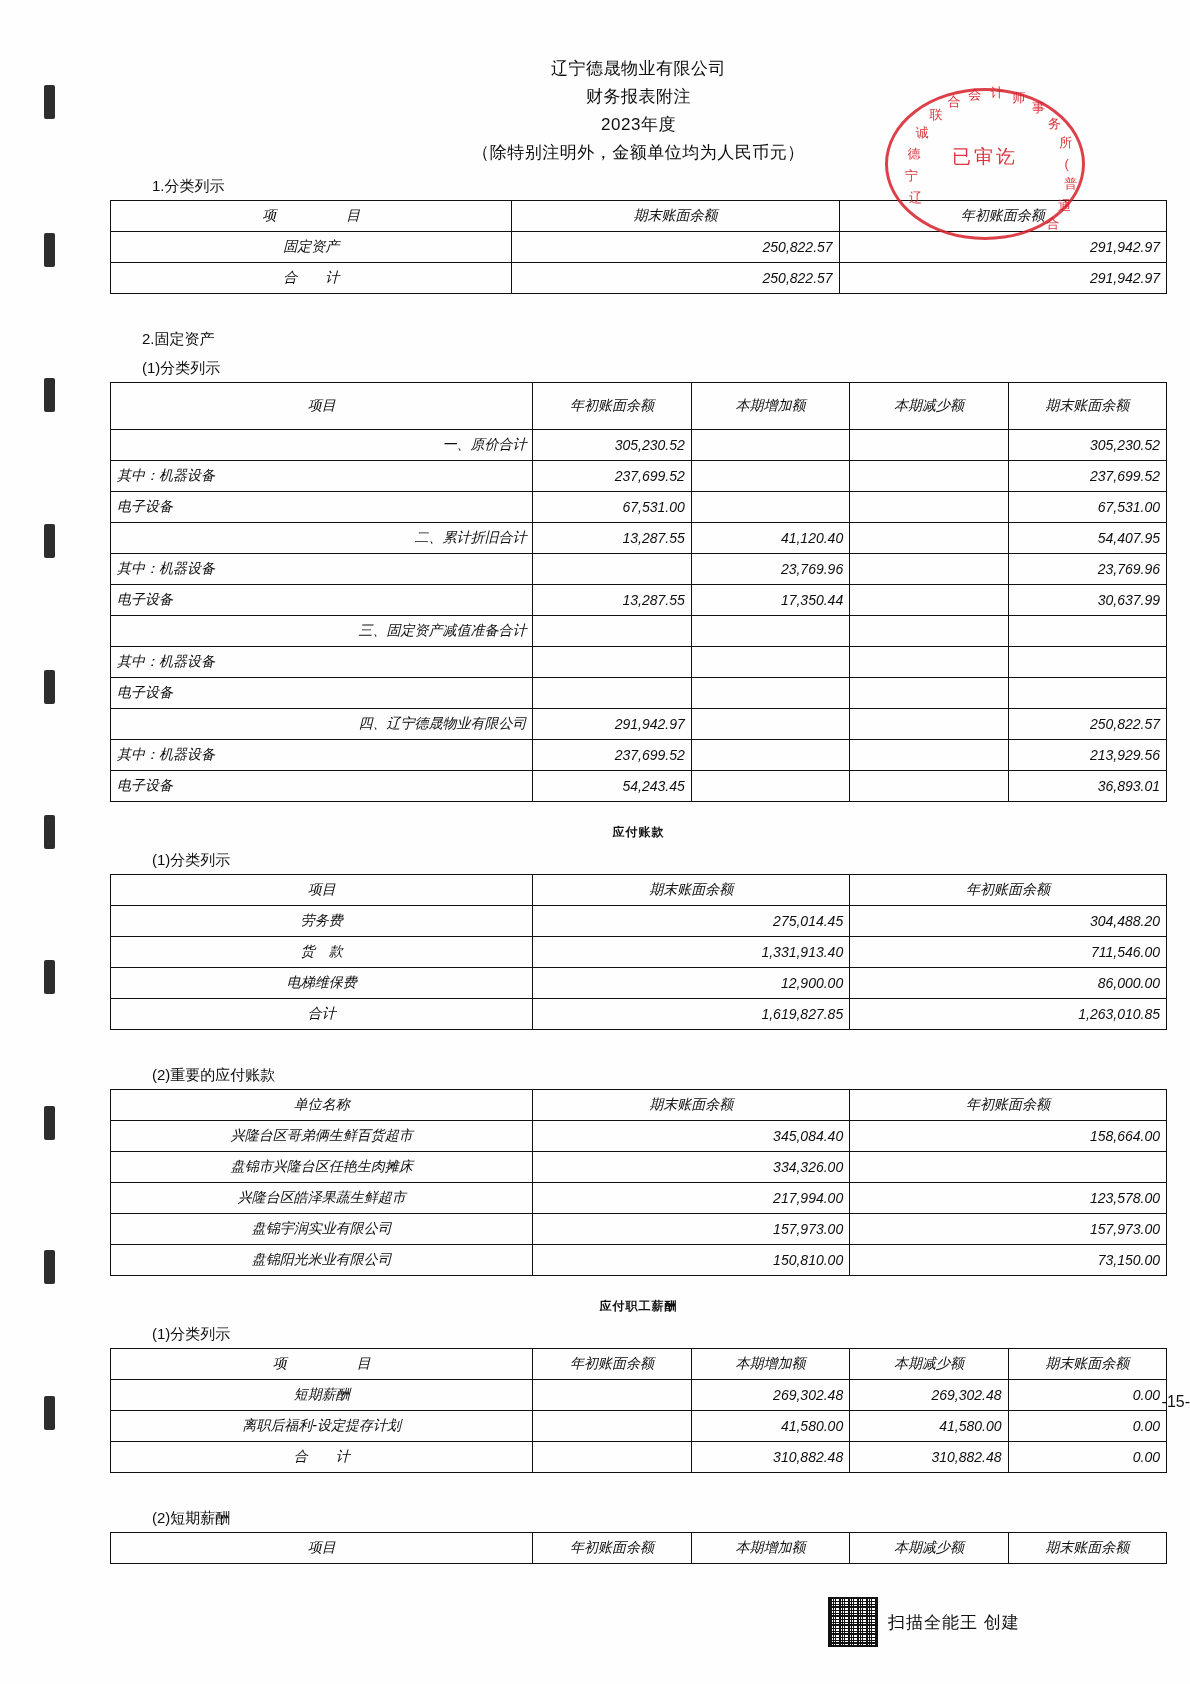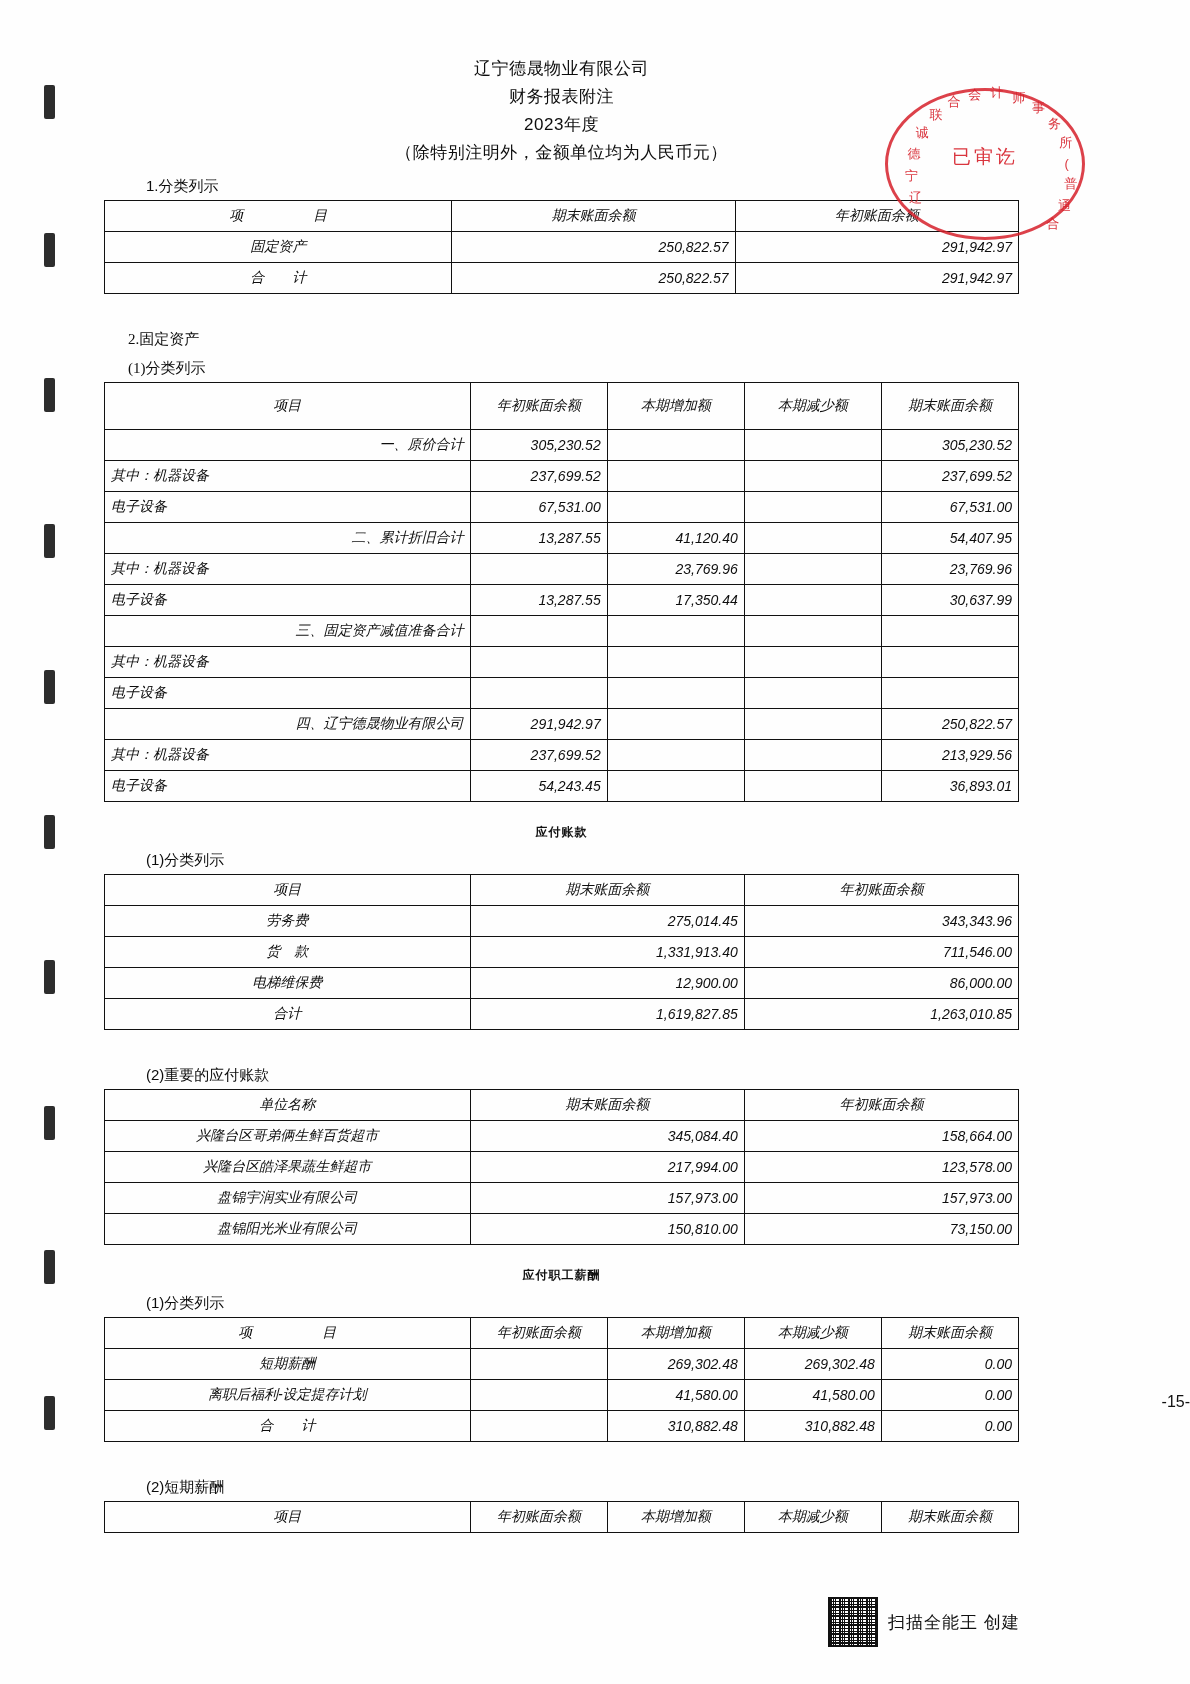--- a/index.html
+++ b/index.html
@@ -24,38 +24,38 @@
     position: absolute;
     left: 44px;
     width: 11px;
     height: 34px;
     background: #1b1b1b;
     border-radius: 2px;
     opacity: .92;
   }
   .content {
     position: absolute;
-    left: 104px;
+    left: 110px;
     top: 55px;
-    width: 915px;
+    width: 1057px;
   }
   .doc-title {
     text-align: center;
     font-size: 17px;
     line-height: 28px;
     letter-spacing: .5px;
     color: #0d0d0d;
   }
   .doc-title div { white-space: nowrap; }
   .sec-label {
     font-size: 15px;
     margin: 10px 0 4px 42px;
     color: #0d0d0d;
   }
-  .sec-label.indent2 { margin-left: 24px; font-family: Liberation Serif, serif; }
+  .sec-label.indent2 { margin-left: 32px; }
   .center-head {
     text-align: center;
     font-size: 12px;
     font-weight: bold;
     margin: 22px 0 10px 0;
     letter-spacing: 1px;
   }
   table.fin {
     border-collapse: collapse;
     width: 100%;
@@ -325,21 +325,21 @@
         </colgroup>
       <tbody>
           <tr>
         <th class="c">项目</th>
         <th class="c">期末账面余额</th>
         <th class="c">年初账面余额</th>
       </tr>
       <tr>
         <td class="c">劳务费</td>
         <td class="r">275,014.45</td>
-        <td class="r">343,343.96</td>
+        <td class="r">304,488.20</td>
       </tr>
       <tr>
         <td class="c">货　款</td>
         <td class="r">1,331,913.40</td>
         <td class="r">711,546.00</td>
       </tr>
       <tr>
         <td class="c">电梯维保费</td>
         <td class="r">12,900.00</td>
         <td class="r">86,000.00</td>
@@ -364,20 +364,25 @@
       <tbody>
           <tr>
         <th class="c">单位名称</th>
         <th class="c">期末账面余额</th>
         <th class="c">年初账面余额</th>
       </tr>
       <tr>
         <td class="c">兴隆台区哥弟俩生鲜百货超市</td>
         <td class="r">345,084.40</td>
         <td class="r">158,664.00</td>
+      </tr>
+      <tr>
+        <td class="c">盘锦市兴隆台区任艳生肉摊床</td>
+        <td class="r">334,326.00</td>
+        <td class="r"></td>
       </tr>
       <tr>
         <td class="c">兴隆台区皓泽果蔬生鲜超市</td>
         <td class="r">217,994.00</td>
         <td class="r">123,578.00</td>
       </tr>
       <tr>
         <td class="c">盘锦宇润实业有限公司</td>
         <td class="r">157,973.00</td>
         <td class="r">157,973.00</td>

